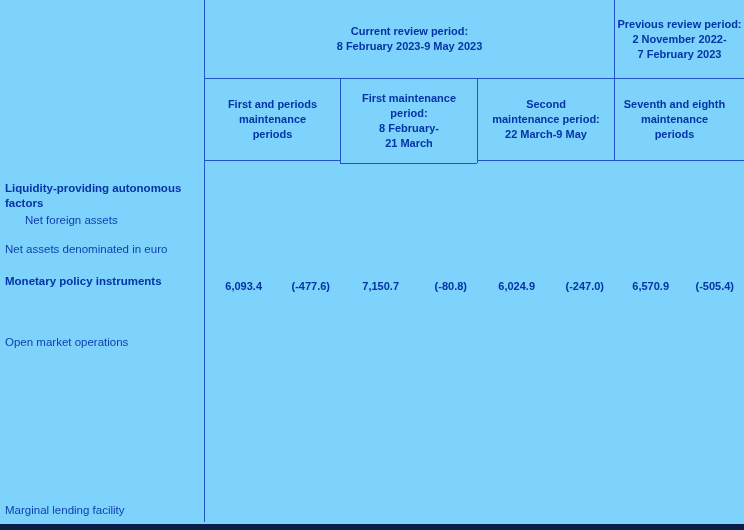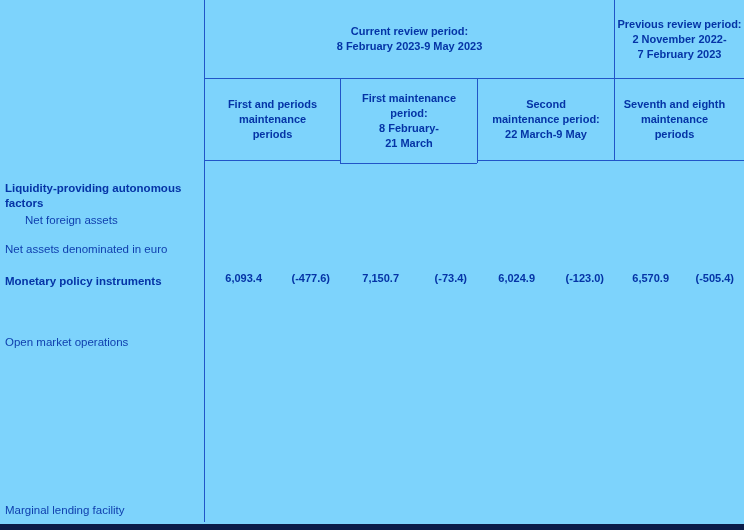--- a/index.html
+++ b/index.html
@@ -14,21 +14,21 @@
     position:absolute; display:flex; align-items:center; justify-content:center;
     text-align:center; white-space:pre-line; font-weight:bold;
     font-size:11px; line-height:15px; color:#0534a6;
   }
   .rlabel {
     position:absolute; left:5px; width:196px;
     font-size:11.5px; line-height:15px; color:#0f3fae;
   }
   .rlabel.bold { font-weight:bold; color:#0534a6; }
   .vrow {
-    position:absolute; left:204px; top:270px; width:540px; height:16px;
+    position:absolute; left:204px; top:278px; width:540px; height:16px;
     display:grid; grid-template-columns:68px 68px 69px 68px 68px 69px 65px 65px;
     align-items:center;
   }
   .vcell {
     text-align:right; padding-right:10px;
     font-size:11px; font-weight:bold; color:#0534a6;
     white-space:nowrap;
   }
   .band { position:absolute; left:0; top:524px; width:744px; height:6px; background:#0b1c48; }
 </style>
@@ -71,20 +71,20 @@
   <div class="rlabel" style="top:213px;padding-left:20px;">Net foreign assets</div>
   <div class="rlabel" style="top:242px;">Net assets denominated in euro</div>
   <div class="rlabel bold" style="top:274px;">Monetary policy instruments</div>
   <div class="rlabel" style="top:300px;margin-top:35px;">Open market operations</div>
   <div class="rlabel" style="top:503px;">Marginal lending facility</div>
 
   <div class="vrow">
     <div class="vcell">6,093.4</div>
     <div class="vcell">(-477.6)</div>
     <div class="vcell">7,150.7</div>
-    <div class="vcell">(-73.4)</div>
+    <div class="vcell">(-80.8)</div>
     <div class="vcell">6,024.9</div>
-    <div class="vcell">(-123.0)</div>
+    <div class="vcell">(-247.0)</div>
     <div class="vcell">6,570.9</div>
     <div class="vcell">(-505.4)</div>
   </div>
 
 </div>
 
 </body></html>

